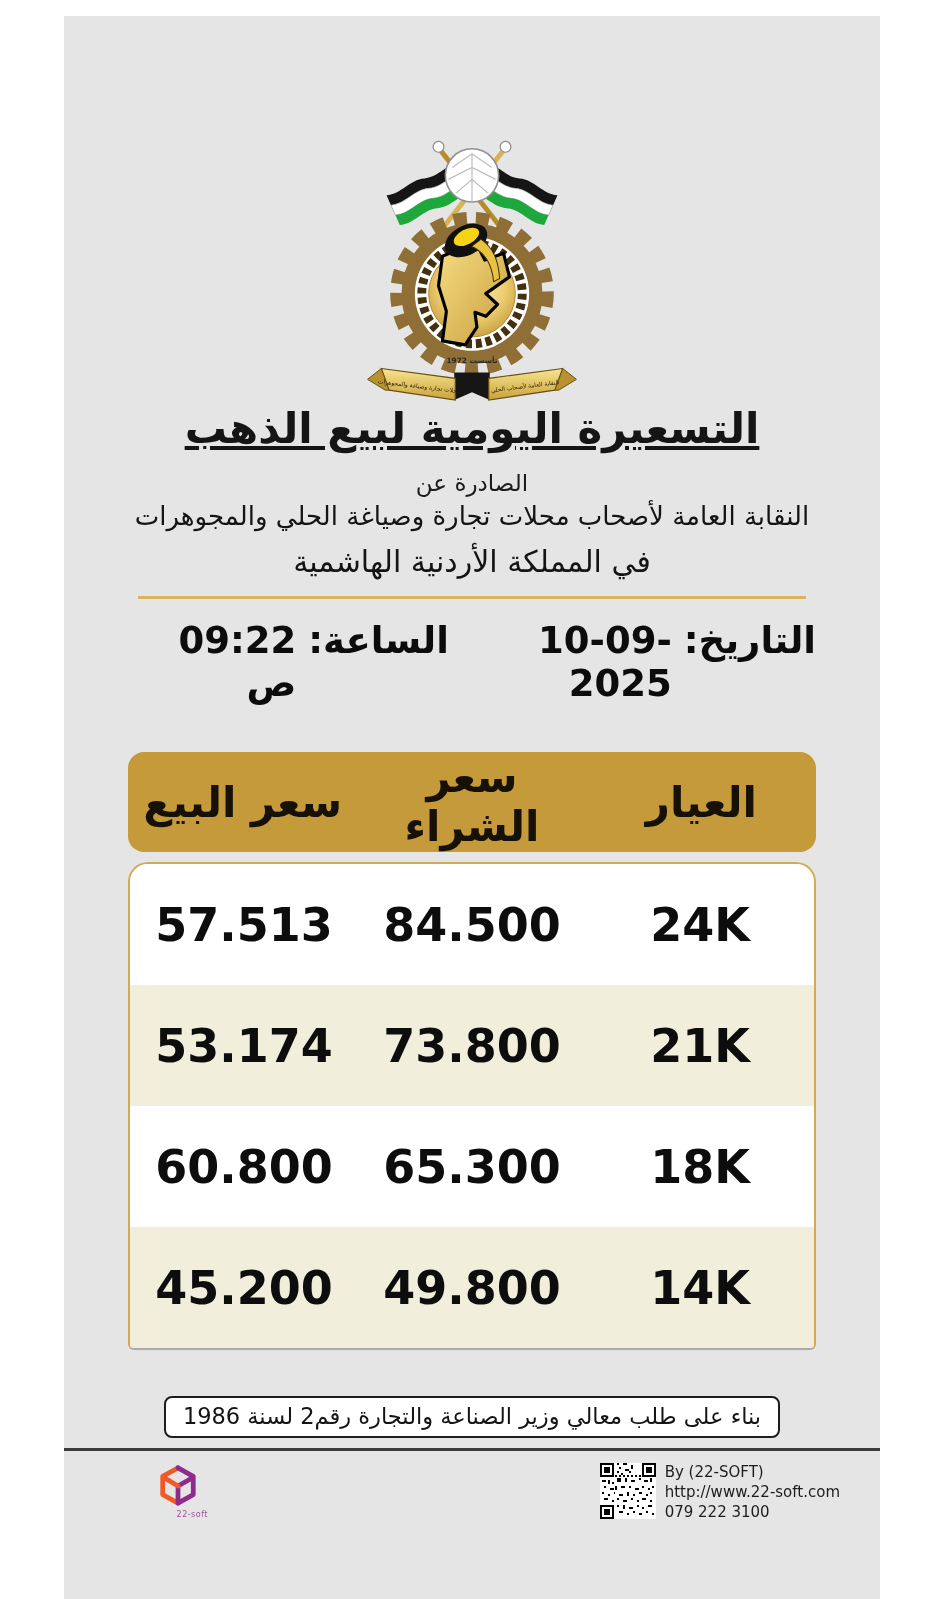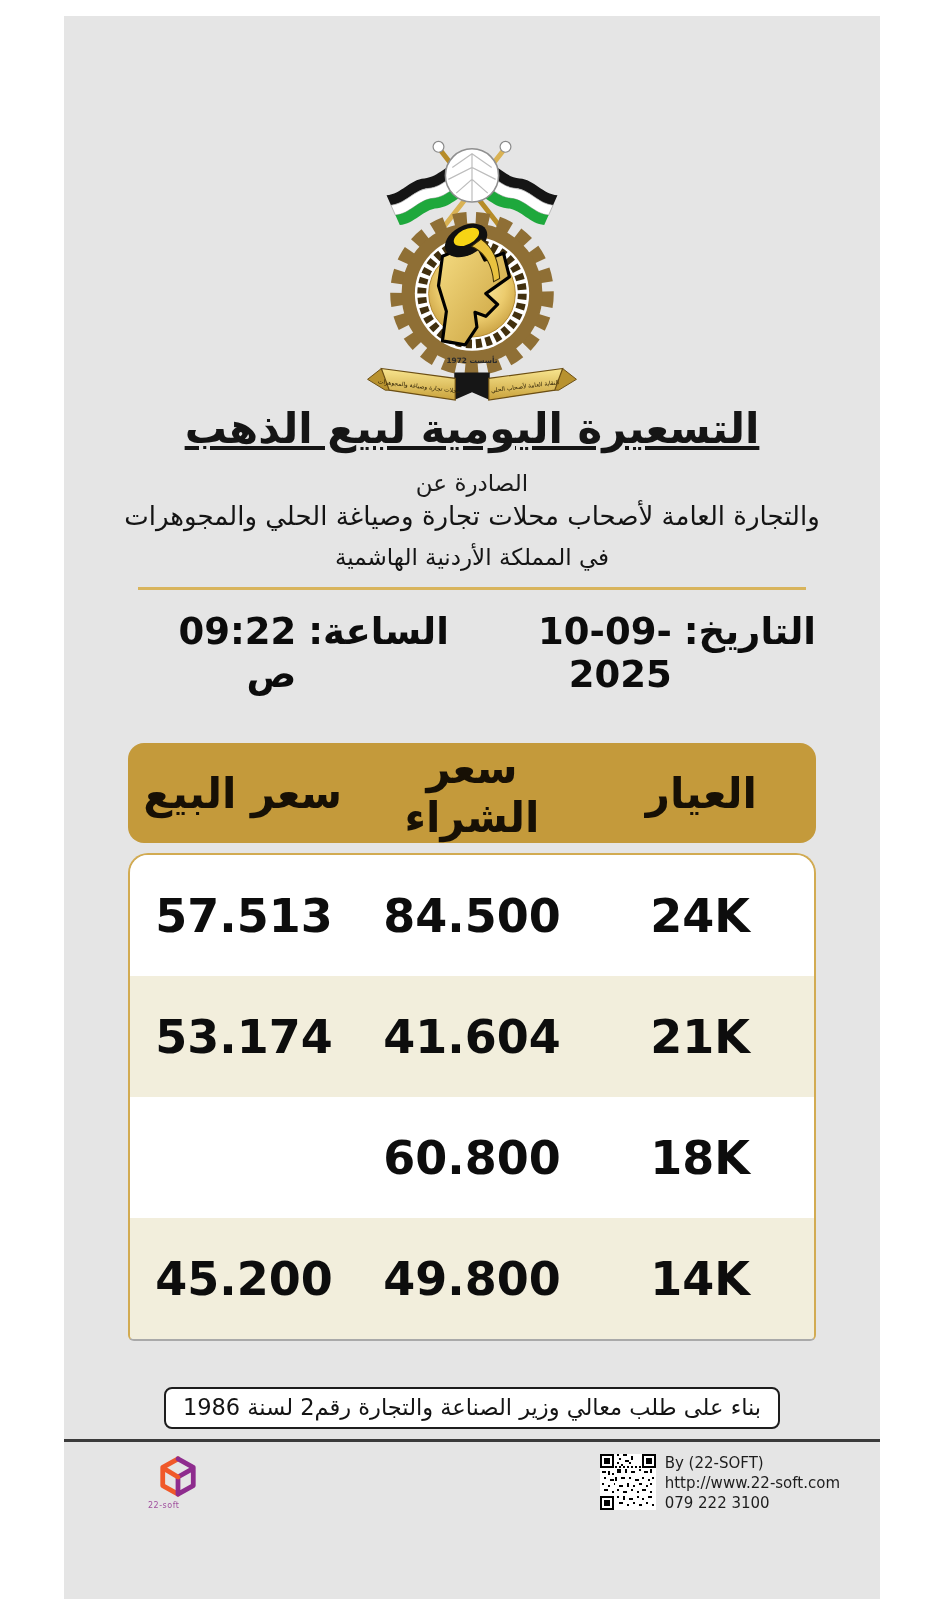--- a/index.html
+++ b/index.html
@@ -7,21 +7,21 @@
     width:816px;height:1599px;margin:16px auto;position:relative;
     background:#e5e5e5;overflow:hidden;
     font-family:"DejaVu Sans","Liberation Sans",sans-serif;color:#111;
   }
   .emblem-wrap{width:256px;margin:120px auto 0;}
   .emblem-wrap svg{display:block;width:256px;height:266px;}
 
   .title{direction:rtl;text-align:center;font-size:42px;font-weight:bold;color:#151515;margin-top:2px;letter-spacing:0;text-decoration:underline;}
   .issued{direction:rtl;text-align:center;font-size:23px;color:#1b1b1b;margin-top:17px;}
   .org{direction:rtl;text-align:center;font-size:26px;color:#141414;margin-top:5px;font-weight:500;}
-  .country{direction:rtl;text-align:center;font-size:23px;color:#141414;margin-top:13px;}
+  .country{direction:rtl;text-align:center;font-size:30px;color:#141414;margin-top:13px;}
   .gold-rule{border:none;border-top:3px solid #d8b45c;margin:17px 74px 0 74px;}
 
   .dt-row{direction:rtl;display:flex;justify-content:space-between;align-items:baseline;
           padding:0 64px;margin-top:20px;font-size:37px;font-weight:bold;color:#0c0c0c;}
   .dt-item{display:flex;gap:12px;align-items:baseline;}
 
   .t-head{direction:rtl;display:grid;grid-template-columns:1fr 1fr 1fr;align-items:center;
           margin:47px 64px 0 64px;height:100px;background:#c49a3b;border-radius:16px;
           font-size:42px;font-weight:bold;color:#18110392;text-align:center;}
   .t-head .cell{color:#171005;}
@@ -29,21 +29,21 @@
           border-radius:20px 20px 6px 6px;overflow:hidden;}
   .t-row{display:grid;grid-template-columns:1fr 1fr 1fr;align-items:center;height:121px;
          background:#ffffff;text-align:center;font-size:46px;font-weight:bold;color:#0d0d0d;}
   .t-row.alt{background:#f2eedc;}
 
   .note-box{direction:rtl;width:fit-content;margin:46px auto 0;border:2.5px solid #1d1d1d;
             border-radius:8px;padding:5px 17px 7px 17px;font-size:22.5px;color:#141414;background:#fff;}
 
   .footer-rule{border:none;border-top:3px solid #3b3b3b;margin:10px 0 0 0;width:944px;}
   .footer{display:flex;justify-content:space-between;align-items:flex-start;padding:12px 40px 0 84px;direction:ltr;}
-  .brand-left{width:60px;text-align:left;}
+  .brand-left{width:60px;text-align:right;}
   .brand-left svg{display:block;margin:0 auto;}
   .logo-caption{font-size:8px;color:#a0519e;margin-top:1px;letter-spacing:0.5px;}
   .qr-block{display:flex;gap:9px;align-items:flex-start;}
   .qr-block svg{display:block;}
   .qr-text{font-size:15px;line-height:1.32;color:#1d1d1d;text-align:left;font-weight:400;}
   .qr-text .site{color:#1d1d1d;text-decoration:none;}
 </style>
 </head>
 <body>
 
@@ -121,21 +121,21 @@
         <path d="M 28,236 L 103,246 L 103,268 L 36,258 Z" fill="url(#ribGrad)" stroke="#6b4e14" stroke-width="1.2"></path>
         <path d="M 212,236 L 137,246 L 137,268 L 204,258 Z" fill="url(#ribGrad)" stroke="#6b4e14" stroke-width="1.2"></path>
         <text x="66" y="256" text-anchor="middle" font-size="6" fill="#2f2206" transform="rotate(7 66 256)">محلات تجارة وصياغة والمجوهرات</text>
         <text x="174" y="256" text-anchor="middle" font-size="6" fill="#2f2206" transform="rotate(-7 174 256)">النقابة العامة لأصحاب الحلي</text>
       </g>
     </svg>
   </div>
 
   <div class="title">التسعيرة اليومية لبيع الذهب</div>
   <div class="issued">الصادرة عن</div>
-  <div class="org">والتجارة العامة لأصحاب محلات تجارة وصياغة الحلي  والمجوهرات</div>
+  <div class="org">النقابة العامة لأصحاب محلات تجارة وصياغة الحلي  والمجوهرات</div>
   <div class="country">في المملكة الأردنية الهاشمية</div>
   <hr class="gold-rule">
 
   <div class="dt-row">
     <div class="dt-item">
       <span>التاريخ:</span>
       <span>10-09-2025</span>
     </div>
     <div class="dt-item">
       <span>الساعة:</span>
@@ -150,25 +150,26 @@
   </div>
 
   <div class="t-card">
     <div class="t-row">
       <div>24K</div>
       <div>84.500</div>
       <div>57.513</div>
     </div>
     <div class="t-row alt">
       <div>21K</div>
-      <div>41.604</div>
+      <div>73.800</div>
       <div>53.174</div>
     </div>
     <div class="t-row">
       <div>18K</div>
+      <div>65.300</div>
       <div>60.800</div>
     </div>
     <div class="t-row alt">
       <div>14K</div>
       <div>49.800</div>
       <div>45.200</div>
     </div>
   </div>
 
   <div class="note-box">بناء على طلب معالي وزير الصناعة والتجارة رقم2 لسنة 1986</div>

